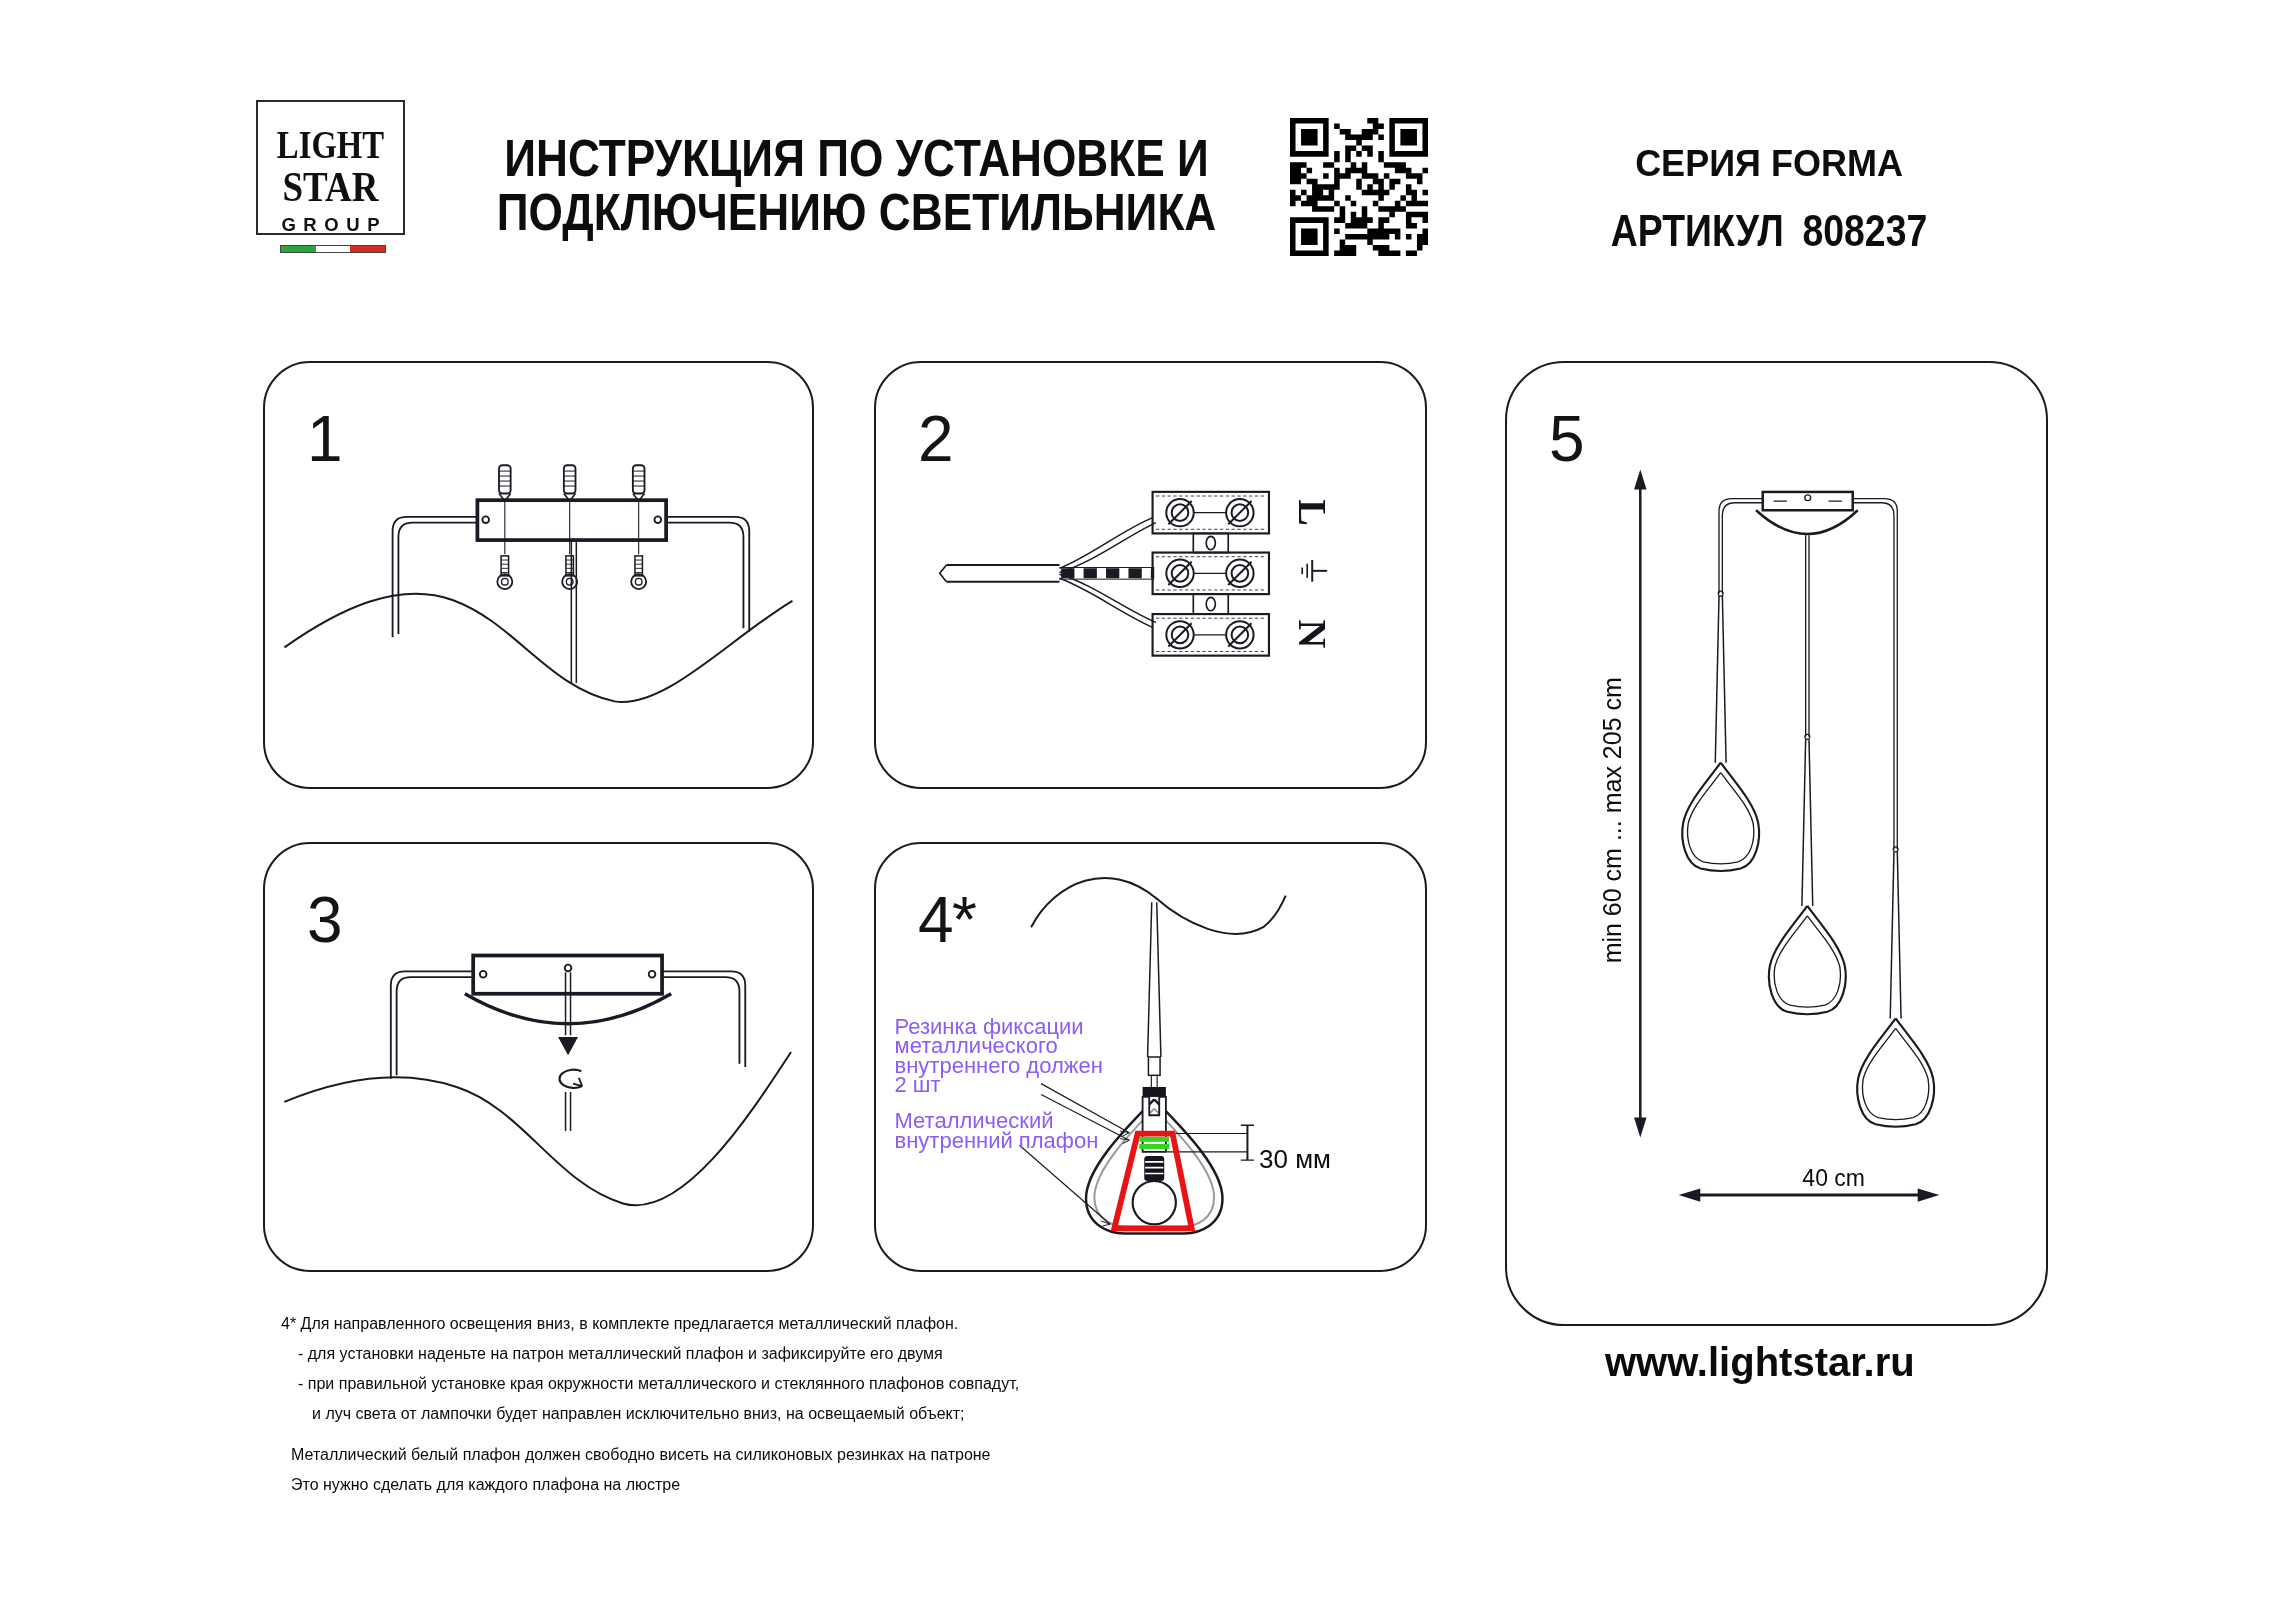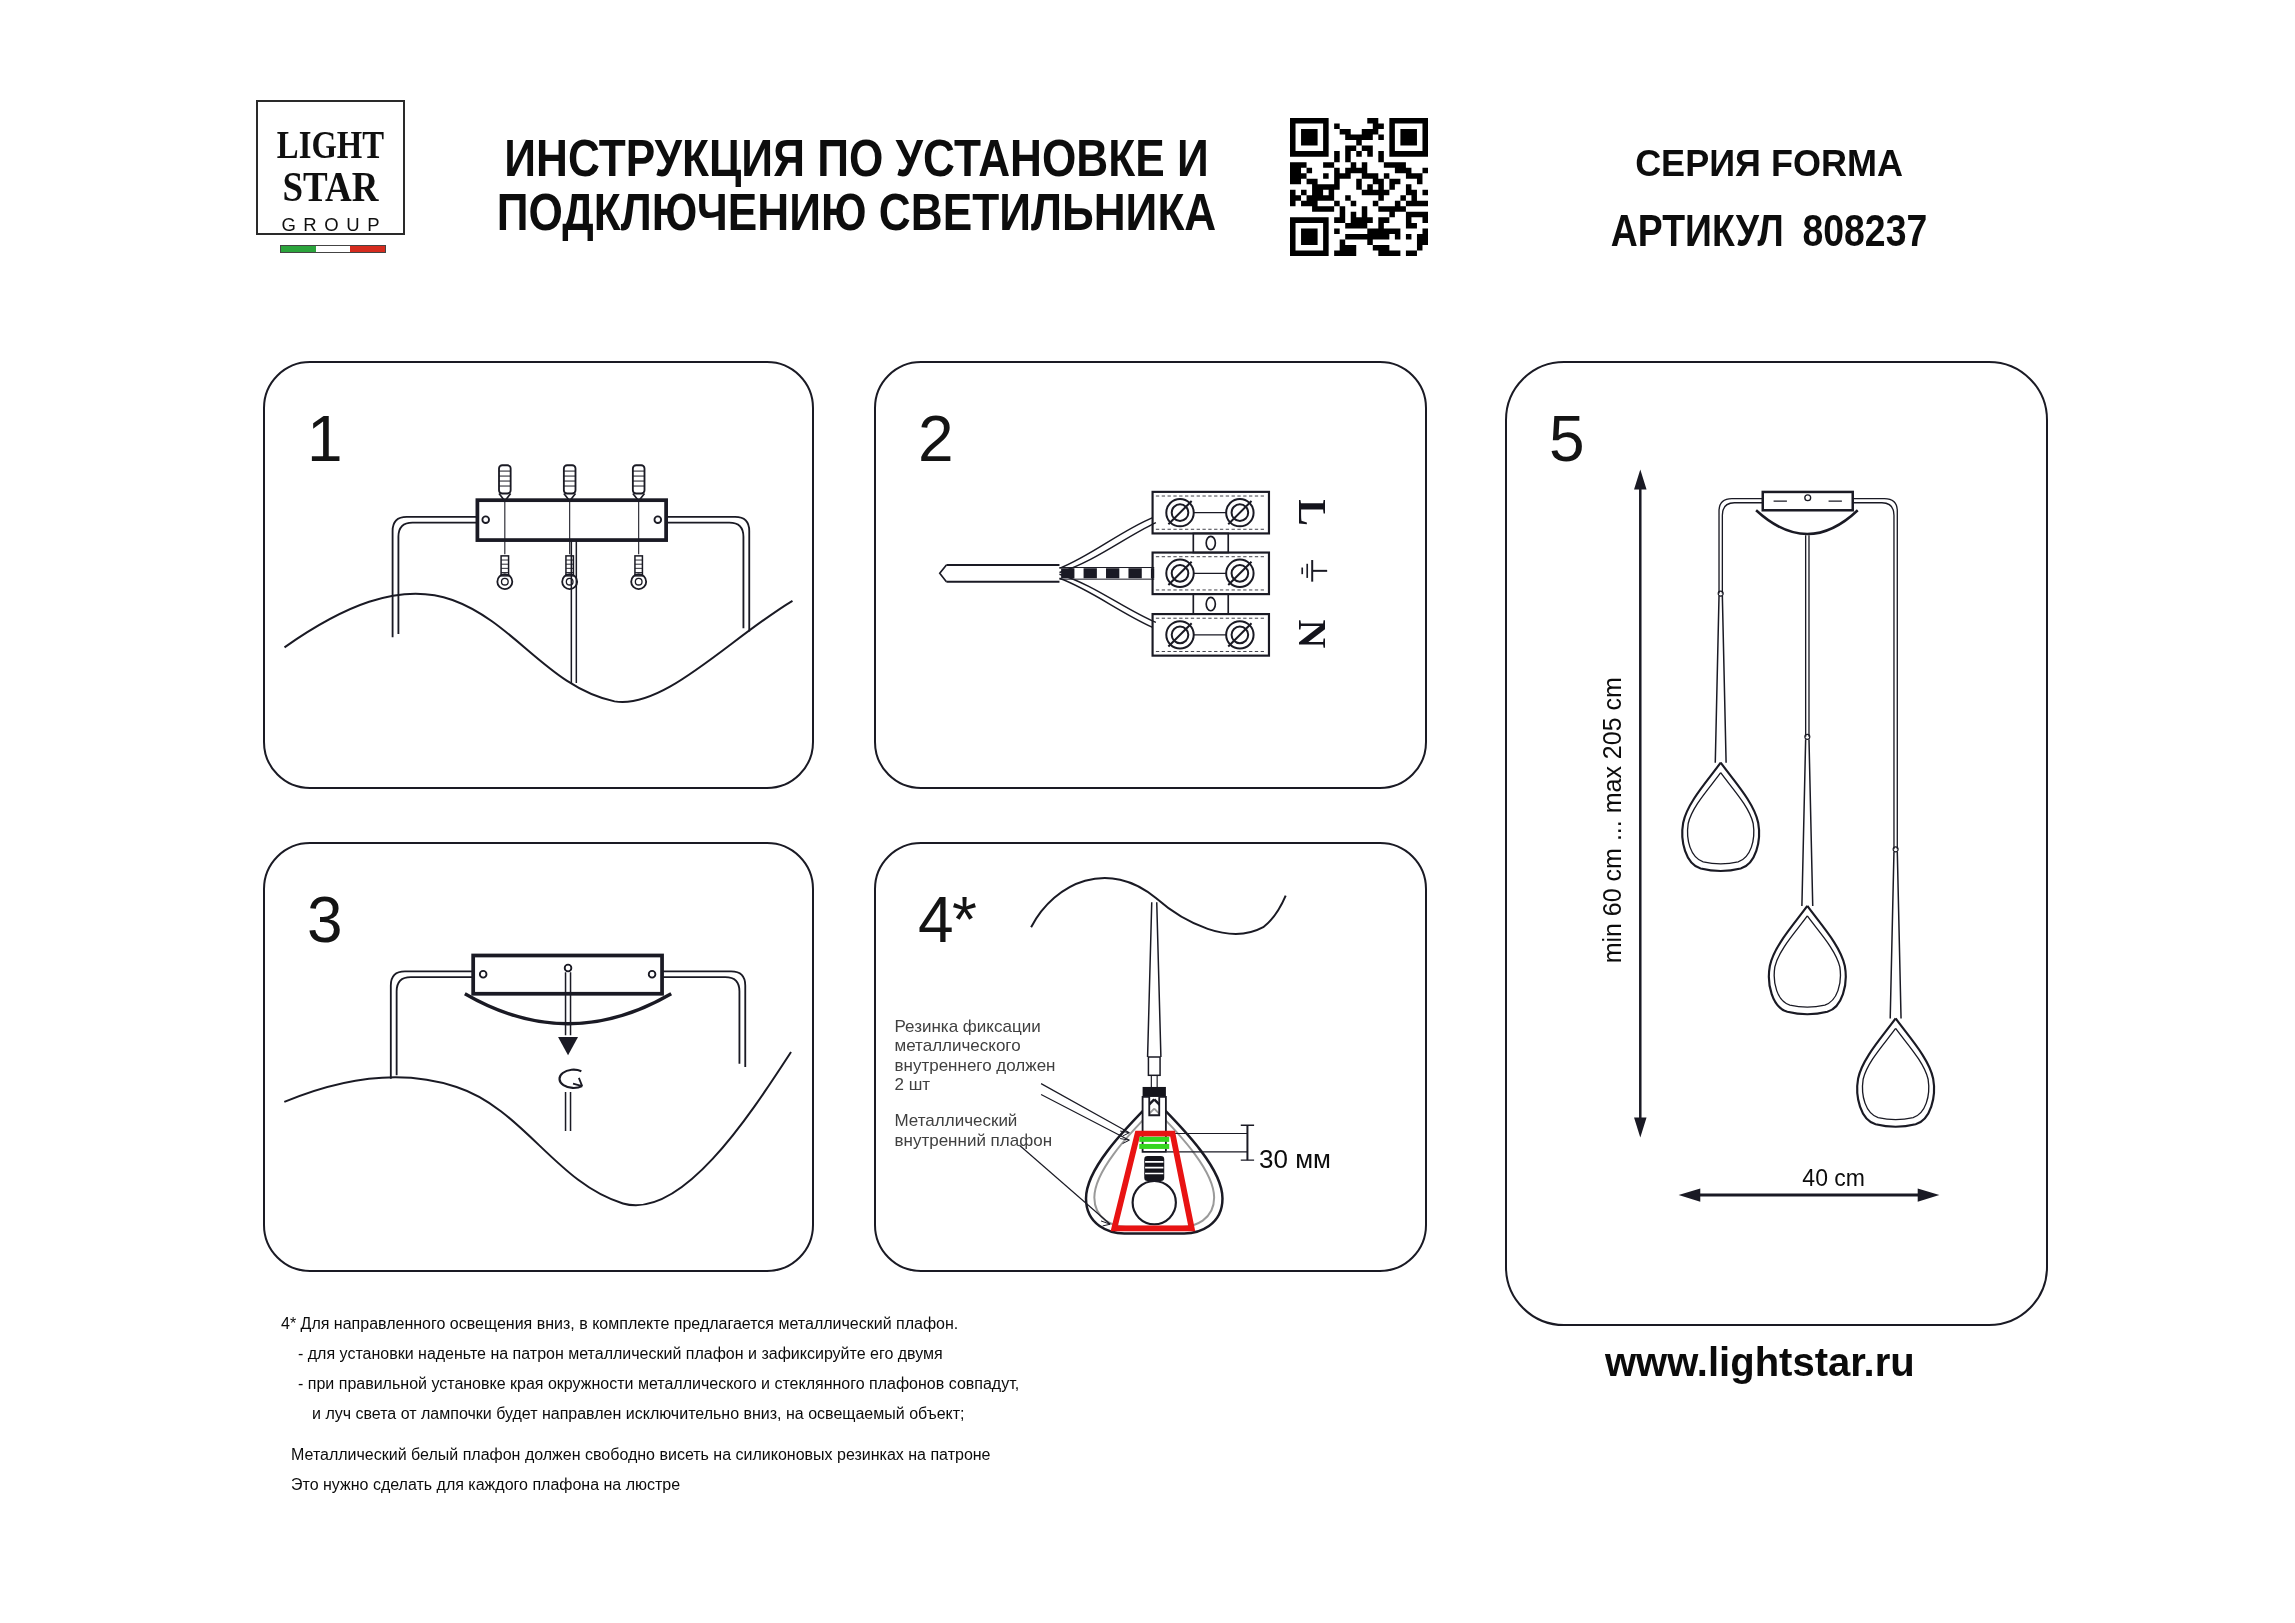--- a/index.html
+++ b/index.html
@@ -5,21 +5,21 @@
   *{margin:0;padding:0;box-sizing:border-box}
   html,body{background:#ffffff}
   body{width:2295px;height:1623px;position:relative;font-family:"Liberation Sans",sans-serif;color:#121218;overflow:hidden}
   .abs{position:absolute}
 
   
   .logo-box{left:256px;top:100px;width:149px;height:135px;border:2.5px solid #2a2a2a}
   .logo-line{position:absolute;width:100%;text-align:center;font-family:"Liberation Serif",serif;font-weight:bold;color:#101010;white-space:nowrap}
   .logo-l1{top:20px;font-size:39px;transform:scaleX(.84);transform-origin:50% 0}
   .logo-l2{top:60px;font-size:43px;transform:scaleX(.86);transform-origin:50% 0}
-  .logo-l3{top:112px;font-size:18.5px;letter-spacing:7.6px;font-weight:normal;padding-left:7.6px;font-family:"Liberation Sans",sans-serif}
+  .logo-l3{top:112px;font-size:18.5px;letter-spacing:7.6px;font-weight:bold;padding-left:7.6px;font-family:"Liberation Sans",sans-serif}
   .logo-flag{position:absolute;left:22px;top:143px;width:106px;height:7.6px;display:flex;border:0.8px solid #444}
   .logo-flag div{height:100%;flex:1}
 
   .page-title{left:311px;top:131px;width:1091px;text-align:center;font-weight:bold;font-size:52px;line-height:54px;transform:scaleX(.85);transform-origin:50% 0;white-space:nowrap;color:#0d0d0d}
 
   .qr{left:1290px;top:118px;width:138px;height:138px}
 
   .series{left:1559px;top:143px;width:420px;text-align:center;font-weight:bold;font-size:36px;white-space:nowrap;color:#0d0d0d}
   .article{left:1559px;top:206px;width:420px;text-align:center;font-weight:bold;font-size:44px;white-space:nowrap;transform:scaleX(.85);transform-origin:50% 0;color:#0d0d0d}
   .article .gap{display:inline-block;width:22px}
@@ -30,21 +30,21 @@
   .p2{left:874px;top:361px;width:553px;height:428px}
   .p3{left:263px;top:842px;width:551px;height:430px}
   .p4{left:874px;top:842px;width:553px;height:430px}
   .p5{left:1505px;top:361px;width:543px;height:965px;border-radius:59px}
   .panel svg.draw{position:absolute;left:0;top:0;width:100%;height:100%}
   .panel .num{position:absolute;left:42px;top:44px;font-size:64px;line-height:1;font-weight:400;color:#141414;letter-spacing:-1.7px}
 
   .ink{stroke:#1a1a24;fill:none}
 
   
-  .p4label{position:absolute;font-size:17px;line-height:19.3px;color:#404040;white-space:nowrap}
+  .p4label{position:absolute;font-size:22px;line-height:19.3px;color:#8b5cf6;white-space:nowrap}
   .lbl-rubber{left:18.5px;top:173px}
   .lbl-shade{left:18.5px;top:267px;line-height:20px}
   .dim30{position:absolute;left:383px;top:300px;font-size:26px;white-space:nowrap;color:#0c0c0c}
 
   
   .dim-h{position:absolute;left:-71px;top:443px;width:353px;height:28.5px;text-align:center;font-size:25px;white-space:nowrap;transform:rotate(-90deg);color:#0c0c0c}
   .dim-w{position:absolute;left:249px;top:802px;width:109px;text-align:right;font-size:23px;white-space:nowrap;color:#0c0c0c}
 
   
   .footnote{left:281px;top:1309px;font-size:16px;line-height:30px;color:#0c0c0c}

